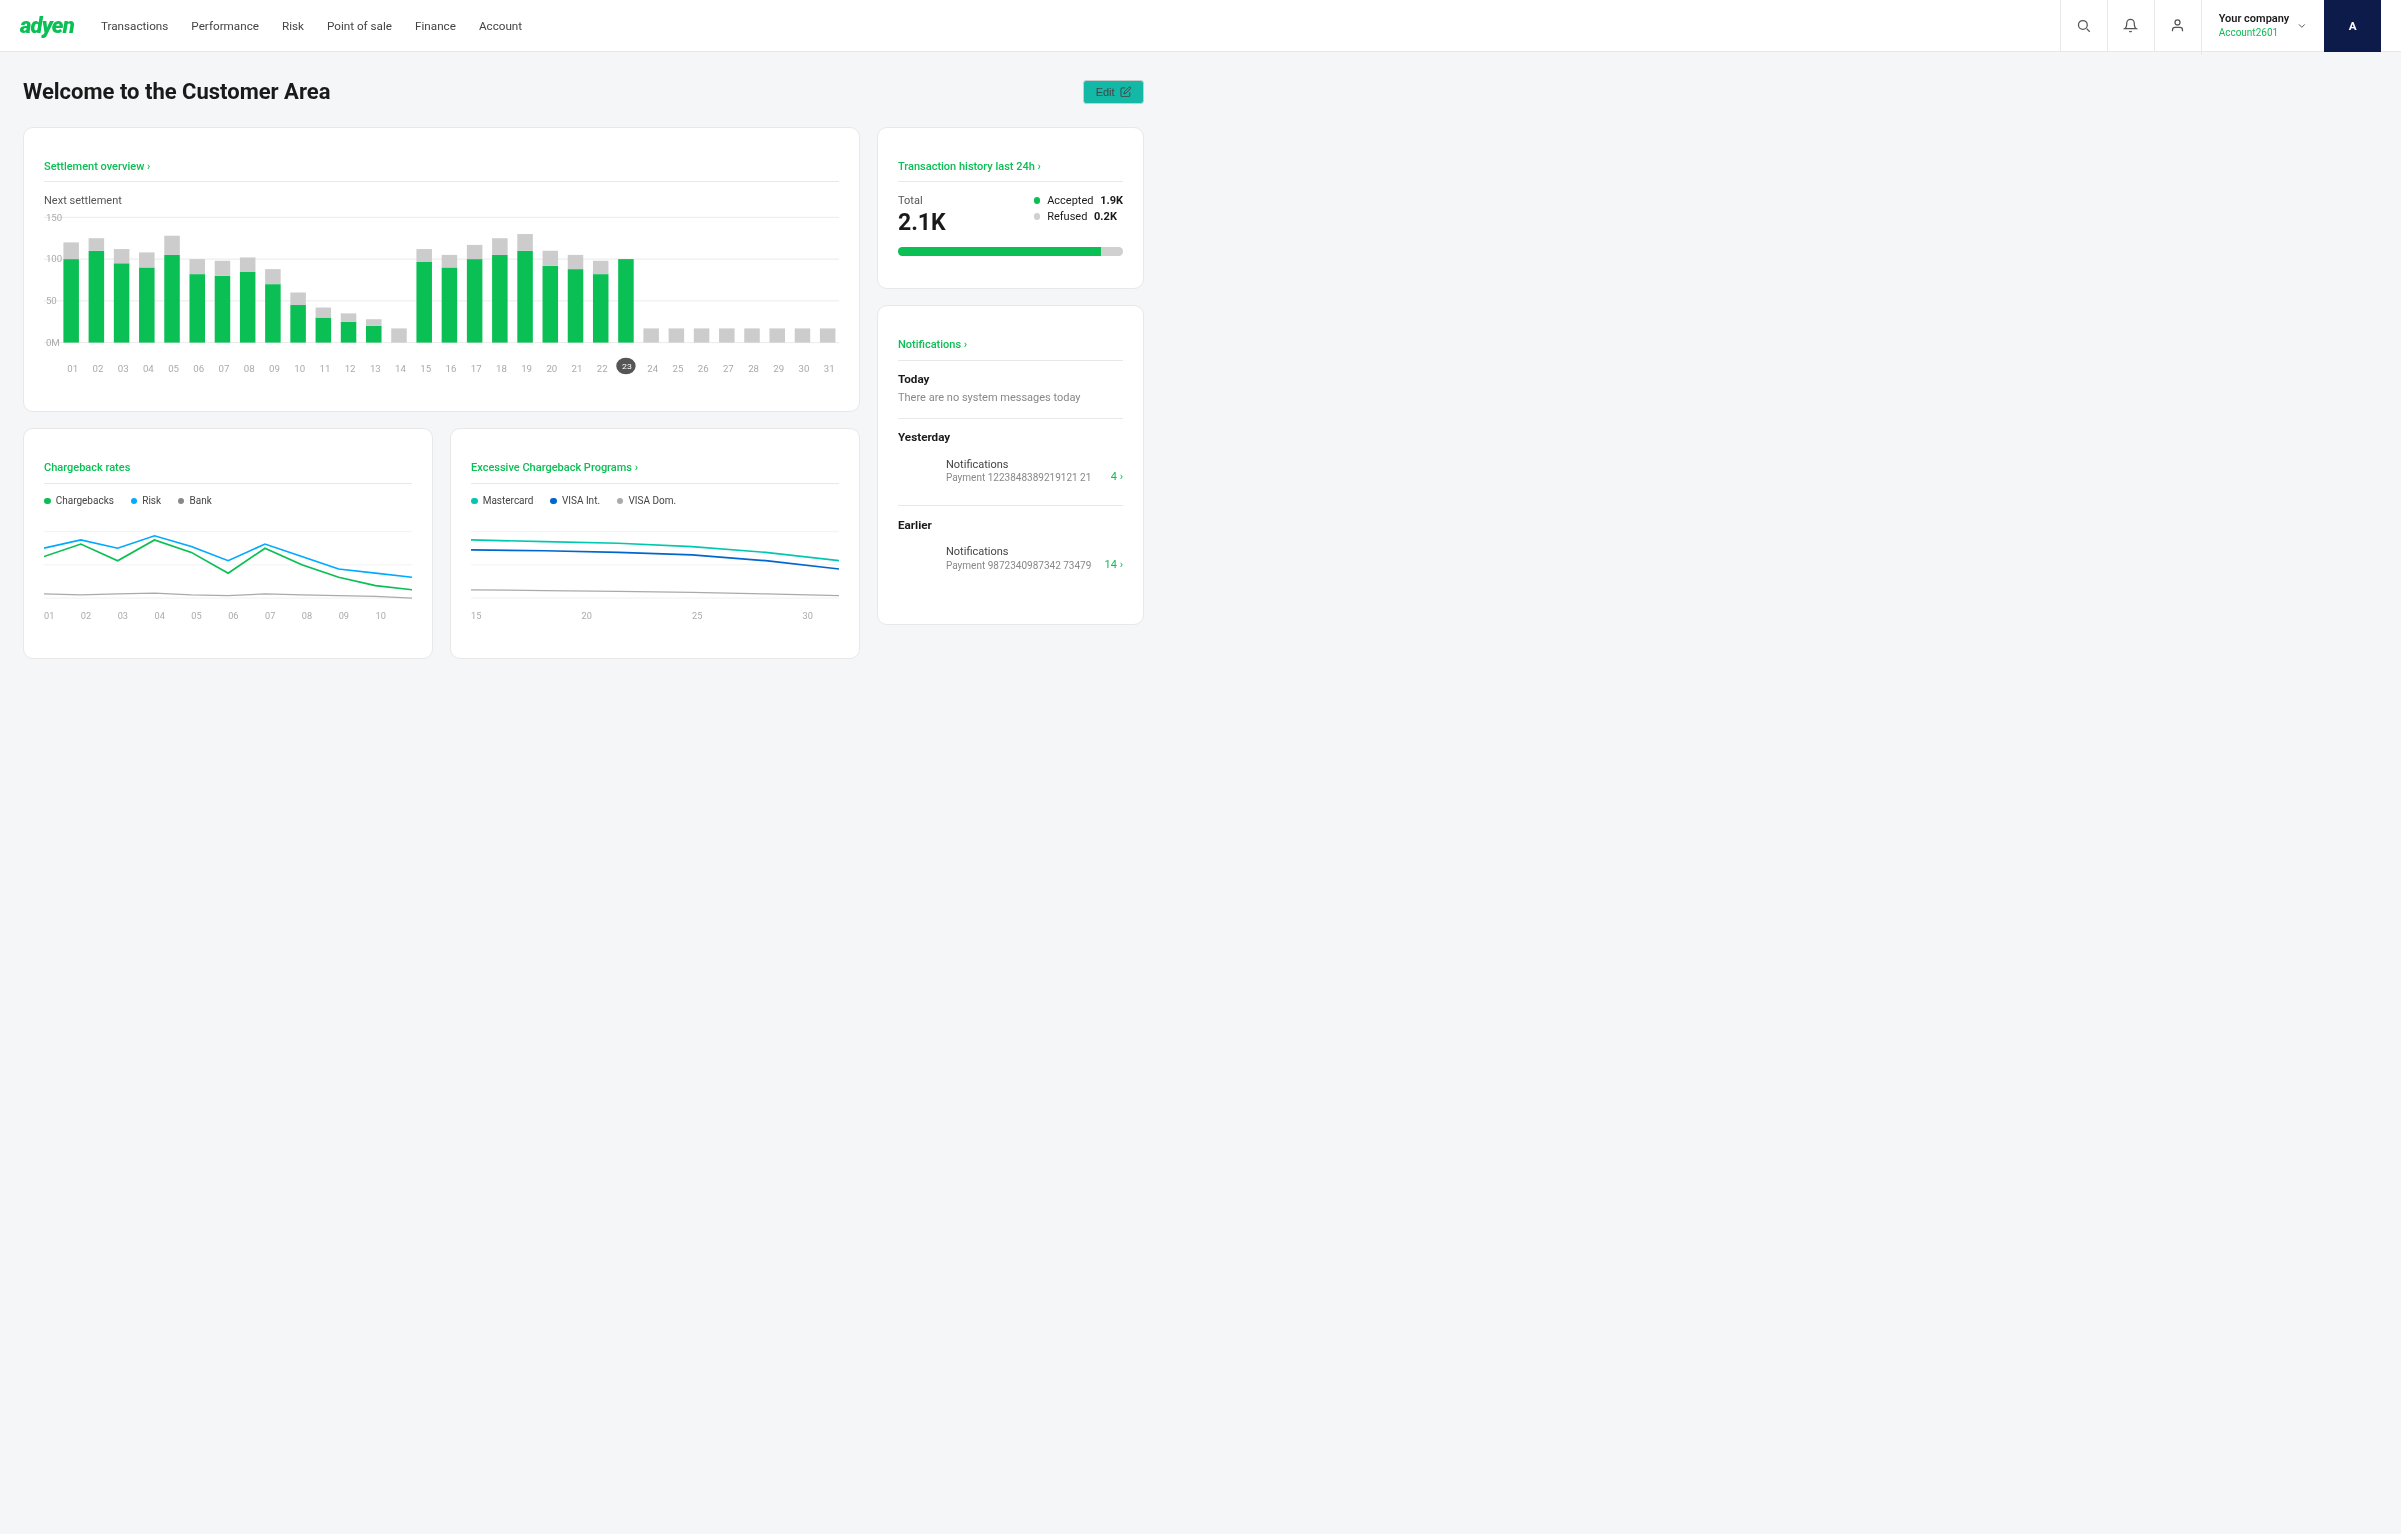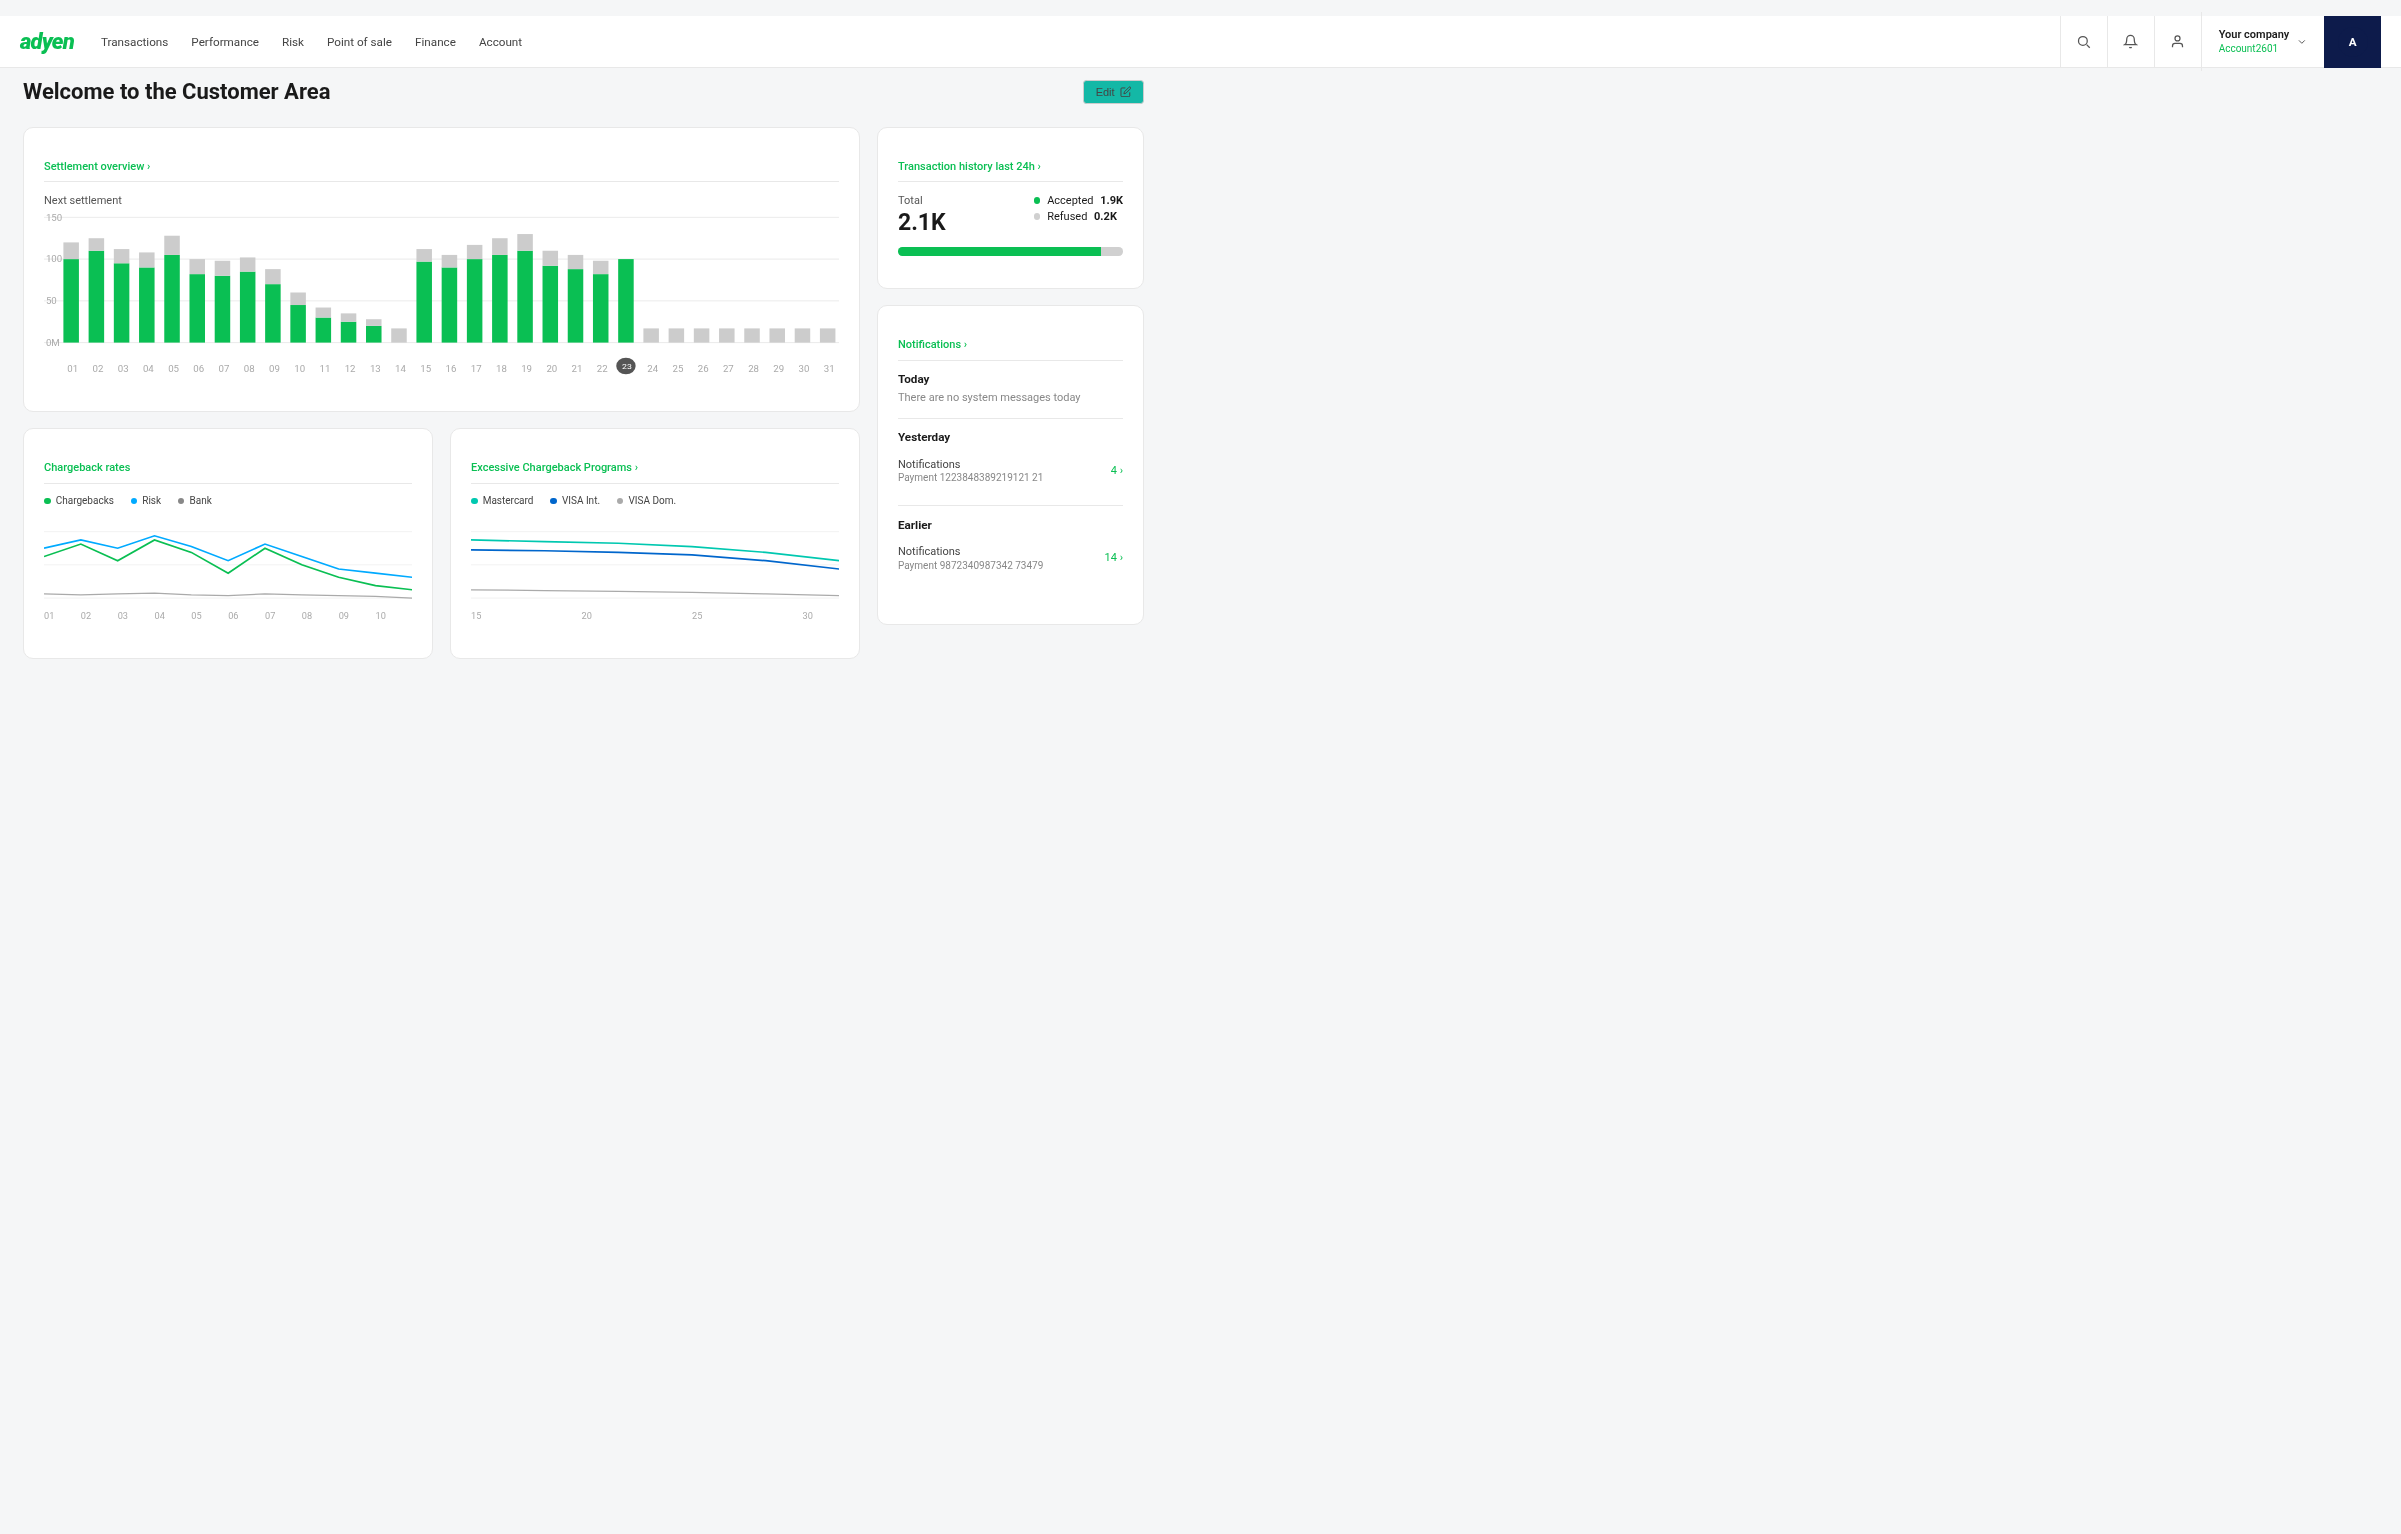--- a/index.html
+++ b/index.html
@@ -6,21 +6,21 @@
     body { font-family: -apple-system, BlinkMacSystemFont, 'Segoe UI', Roboto, sans-serif; background: #f5f6f7; color: #1a1a1a; font-size: 11.7px; }
 
     
     .navbar {
       background: #fff;
       border-bottom: 0.8px solid #e8e8e8;
       display: flex;
       align-items: center;
       height: 52px;
       padding: 0 20px;
-      position: sticky; top: 16px; z-index: 100;
+      position: sticky; top: 0; z-index: 100;
     }
     .nav-logo {
       font-size: 22px;
       font-weight: 900;
       color: #0abf53;
       letter-spacing: -0.8px;
       margin-right: 27px;
       font-style: italic;
     }
     .nav-links {
@@ -186,23 +186,24 @@
     .txn-bar-accepted { background: #0abf53; height: 8.3px; }
     .txn-bar-refused { background: #d0d0d0; height: 8.3px; flex: 1; }
 
     
     .notif-section { margin-bottom: 13.3px; }
     .notif-day { font-size: 11.7px; font-weight: 700; margin-bottom: 5px; }
     .notif-empty { font-size: 11px; color: #888; }
     .notif-row {
       display: flex;
       justify-content: space-between;
-      align-items: center;
+      align-items: flex-end;
       padding: 8.3px 0;
       border-bottom: 0.8px solid #f0f0f0;
+      margin-left: 48px;
     }
     .notif-row:last-child { border-bottom: none; }
     .notif-label { font-size: 11px; color: #444; }
     .notif-count { font-size: 11px; color: #0abf53; cursor: pointer; }
     .notif-payment { font-size: 10px; color: #888; margin-top: 1.7px; }
 
     
     .axis-label { font-size: 10px; fill: #aaa; }
     .grid-line { stroke: #e8e8e8; stroke-width: 1; }
   </style>

